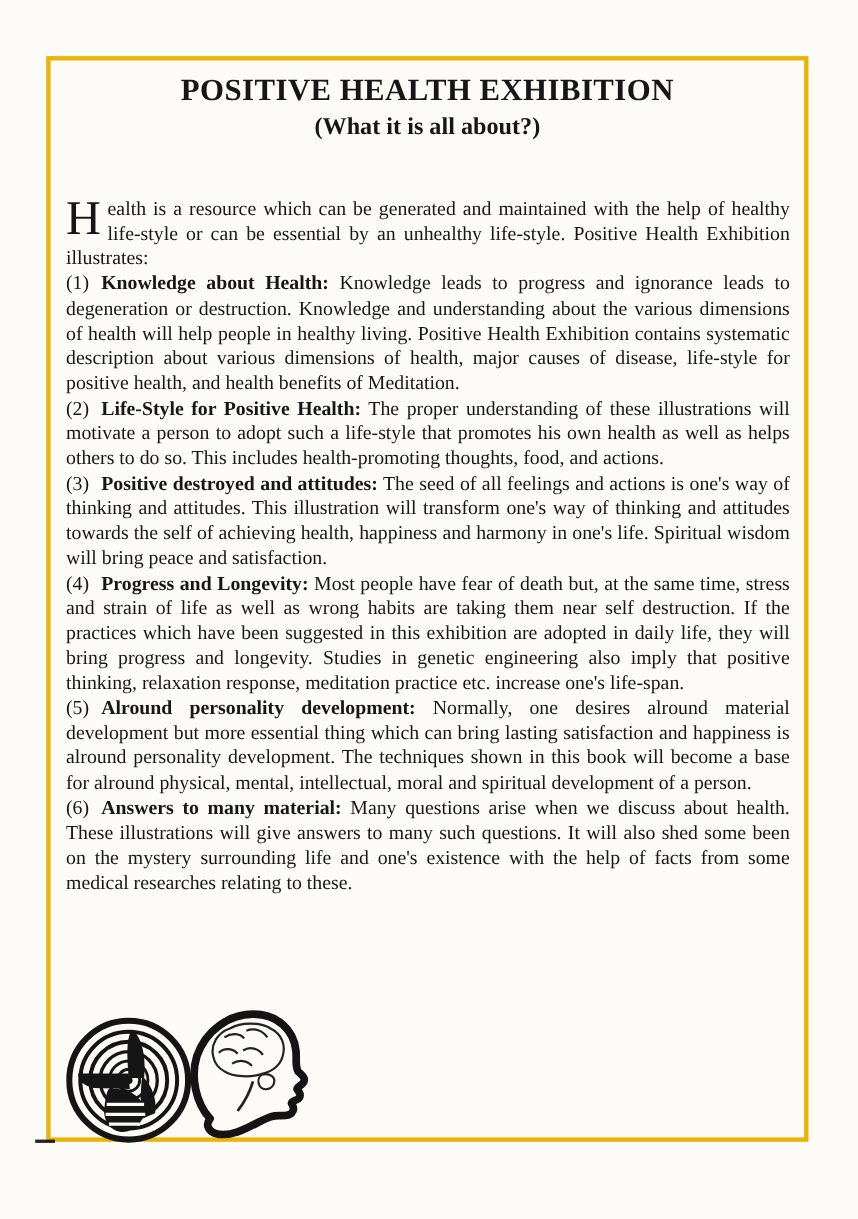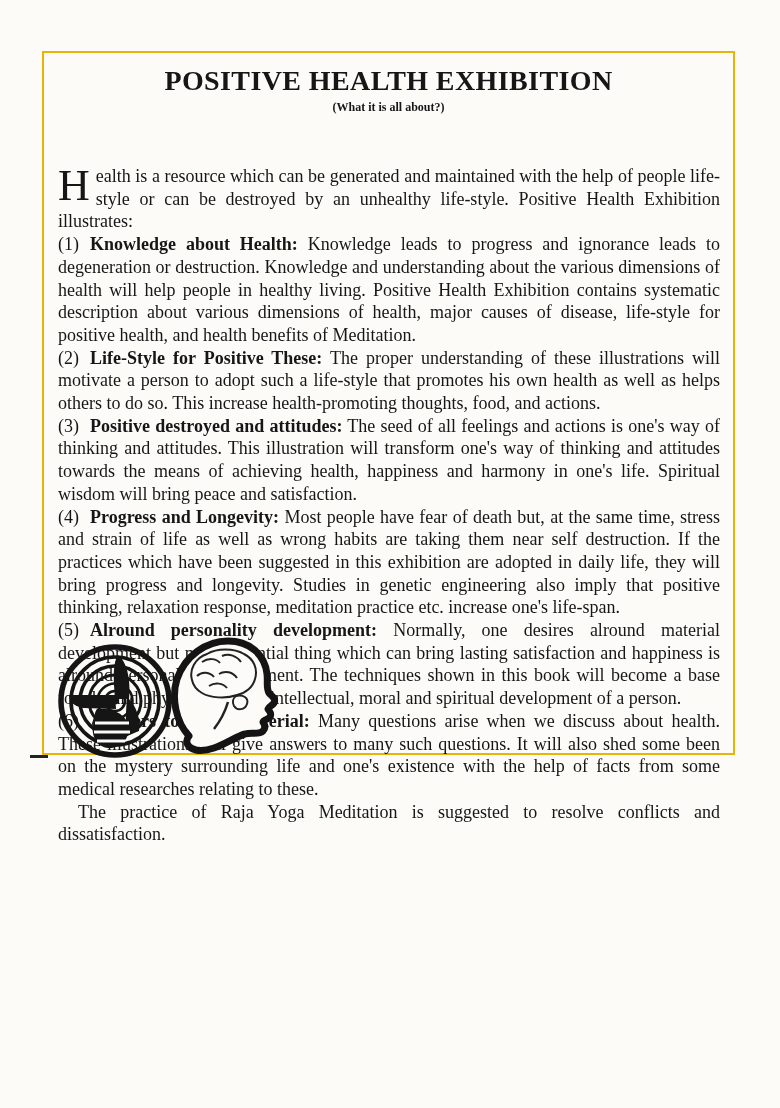--- a/index.html
+++ b/index.html
@@ -7,32 +7,32 @@
     width: 780px; height: 1108px;
     background: #fcfbf8;
     position: relative;
     font-family: "Liberation Serif", serif;
     color: #161616;
     overflow: hidden;
   }
   .page-box {
     position: absolute;
     left: 42px; top: 51px;
-    width: 693px; height: 704px;
-    border: 2px solid #eab308;
+    width: 693px; height: 987px;
+    border: 4px solid #eab308;
     box-sizing: border-box;
     background: #fcfbf8;
   }
   .header { text-align: center; margin-top: 12px; }
   .title {
     font-size: 28px; font-weight: bold;
     letter-spacing: 0.4px; margin: 0;
   }
   .subtitle {
-    font-size: 12px; font-weight: bold;
+    font-size: 22px; font-weight: bold;
     margin: 3px 0 0 0;
   }
   .content {
     margin: 50px 13px 0 14px;
     font-size: 18px;
     line-height: 22.7px;
     text-align: justify;
   }
   .content p { margin: 0; }
   .dropcap {
@@ -62,35 +62,34 @@
 <body>
 
 <div class="page-box">
 
   <div class="header">
     <h1 class="title">POSITIVE HEALTH EXHIBITION</h1>
     <div class="subtitle">(What it is all about?)</div>
   </div>
 
   <div class="content">
-    <p><span class="dropcap">H</span><span>ealth is a resource which can be generated and maintained with the help of people life-style or can be destroyed by an unhealthy life-style. Positive Health Exhibition illustrates:</span></p>
+    <p><span class="dropcap">H</span><span>ealth is a resource which can be generated and maintained with the help of healthy life-style or can be essential by an unhealthy life-style. Positive Health Exhibition illustrates:</span></p>
 
     <p class="item"><span class="num">(1)</span><b>Knowledge about Health:</b> <span>Knowledge leads to progress and ignorance leads to degeneration or destruction. Knowledge and understanding about the various dimensions of health will help people in healthy living. Positive Health Exhibition contains systematic description about various dimensions of health, major causes of disease, life-style for positive health, and health benefits of Meditation.</span></p>
 
-    <p class="item"><span class="num">(2)</span><b>Life-Style for Positive These:</b> <span>The proper understanding of these illustrations will motivate a person to adopt such a life-style that promotes his own health as well as helps others to do so. This increase health-promoting thoughts, food, and actions.</span></p>
+    <p class="item"><span class="num">(2)</span><b>Life-Style for Positive Health:</b> <span>The proper understanding of these illustrations will motivate a person to adopt such a life-style that promotes his own health as well as helps others to do so. This includes health-promoting thoughts, food, and actions.</span></p>
 
-    <p class="item"><span class="num">(3)</span><b>Positive destroyed and attitudes:</b> <span>The seed of all feelings and actions is one's way of thinking and attitudes. This illustration will transform one's way of thinking and attitudes towards the means of achieving health, happiness and harmony in one's life. Spiritual wisdom will bring peace and satisfaction.</span></p>
+    <p class="item"><span class="num">(3)</span><b>Positive destroyed and attitudes:</b> <span>The seed of all feelings and actions is one's way of thinking and attitudes. This illustration will transform one's way of thinking and attitudes towards the self of achieving health, happiness and harmony in one's life. Spiritual wisdom will bring peace and satisfaction.</span></p>
 
     <p class="item"><span class="num">(4)</span><b>Progress and Longevity:</b> <span>Most people have fear of death but, at the same time, stress and strain of life as well as wrong habits are taking them near self destruction. If the practices which have been suggested in this exhibition are adopted in daily life, they will bring progress and longevity. Studies in genetic engineering also imply that positive thinking, relaxation response, meditation practice etc. increase one's life-span.</span></p>
 
     <p class="item"><span class="num">(5)</span><b>Alround personality development:</b> <span>Normally, one desires alround material development but more essential thing which can bring lasting satisfaction and happiness is alround personality development. The techniques shown in this book will become a base for alround physical, mental, intellectual, moral and spiritual development of a person.</span></p>
 
     <p class="item"><span class="num">(6)</span><b>Answers to many material:</b> <span>Many questions arise when we discuss about health. These illustrations will give answers to many such questions. It will also shed some been on the mystery surrounding life and one's existence with the help of facts from some medical researches relating to these.</span></p>
 
-    <p class="closing">The practice of Raja Yoga Meditation is suggested to resolve conflicts and dissatisfaction.</p>
   </div>
 
   <div class="logo">
 
     <svg class="target-svg" width="126" height="118" viewBox="0 0 126 118" xmlns="http://www.w3.org/2000/svg">
       <g fill="none" stroke="#151515">
         <circle cx="61" cy="59" r="54" stroke-width="5.5"></circle>
         <circle cx="61" cy="59" r="44" stroke-width="3.6"></circle>
         <circle cx="61" cy="59" r="35" stroke-width="3.6"></circle>
         <circle cx="61" cy="59" r="26" stroke-width="3"></circle>

